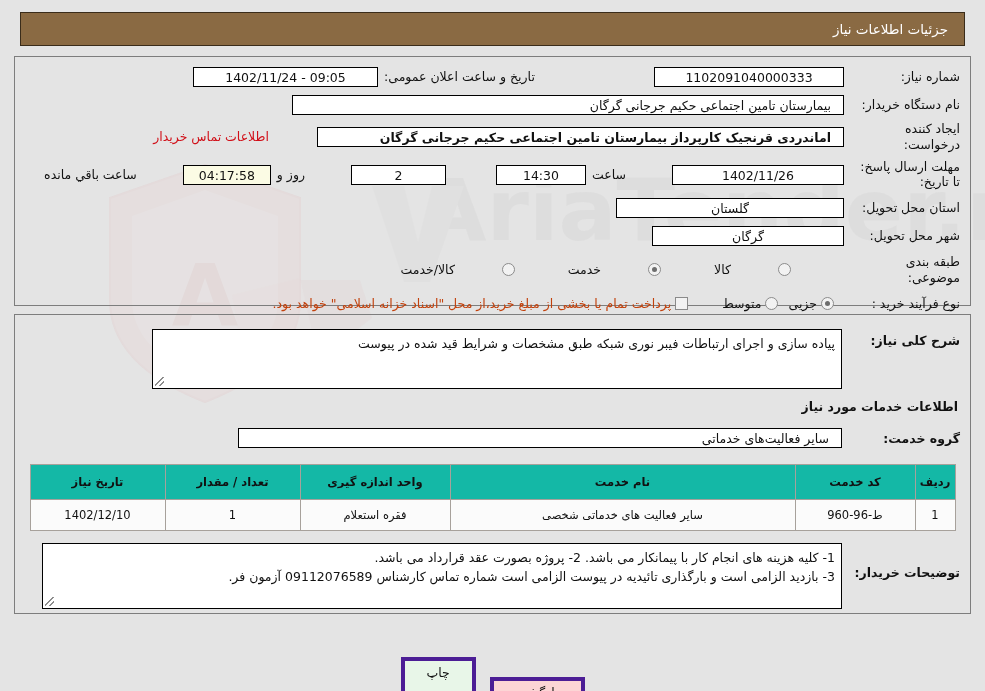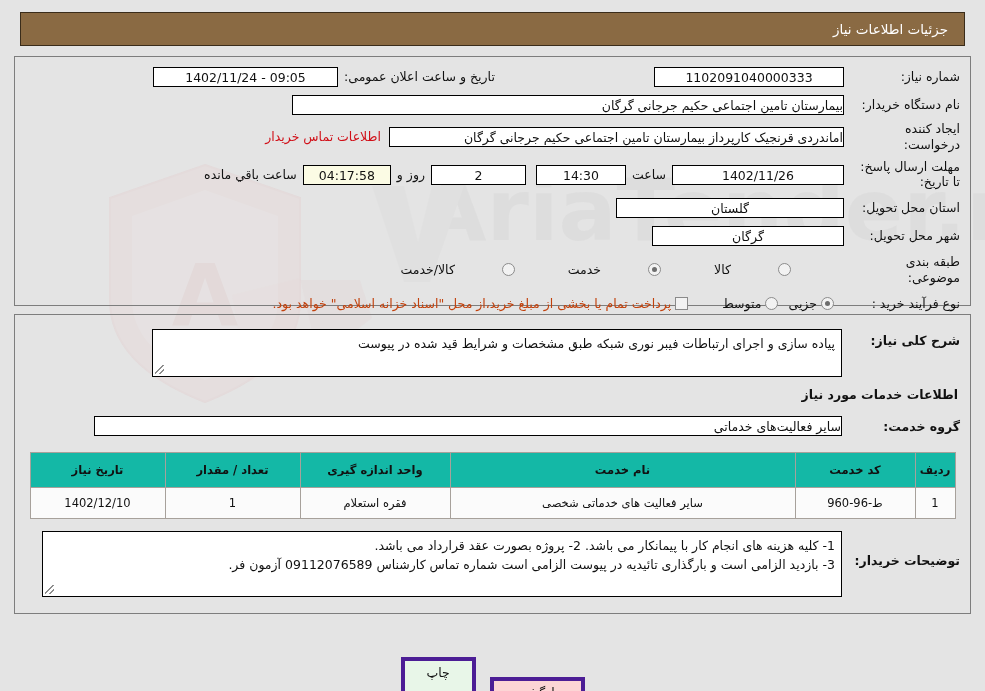--- a/index.html
+++ b/index.html
@@ -45,32 +45,32 @@
   .lbl{
     width:110px;flex:0 0 110px;text-align:right;
     font-size:12.5px;color:#111;padding-left:6px;
     line-height:1.25;
   }
   .lbl.two{line-height:1.15;}
   .fld{
     background:#ffffff;border:1px solid #000;
     height:20px;line-height:20px;
     font-size:12.5px;color:#111;
-    padding:0 0;box-sizing:border-box;
-    text-align:center;white-space:nowrap;overflow:hidden;
+    padding:0 12px;box-sizing:border-box;
+    text-align:center;white-space:nowrap;overflow:hidden;margin-left:40px;
   }
   .fld.rt{text-align:right;}
   .fld.hl{background:#fbfbe4;}
   .gap{width:10px;flex:0 0 10px;}
   .inline-lbl{font-size:12.5px;color:#111;padding:0 6px;white-space:nowrap;}
   .link{color:#d10f18;font-size:12.5px;padding:0 8px;cursor:pointer;white-space:nowrap;}
   
   .w-need{width:190px;}
   .w-org{width:552px;}
-  .w-creator{width:455px;}
+  .w-creator{width:527px;font-weight:bold;}
   .w-date{width:172px;}
   .w-hour{width:90px;}
   .w-days{width:95px;}
   .w-count{width:88px;}
   .w-prov{width:228px;}
   .w-city{width:192px;}
   .w-pub{width:185px;}
   
   .radio{
     width:13px;height:13px;border-radius:50%;
@@ -218,28 +218,28 @@
       <span style="width:24px;flex:0 0 24px;"></span>
       <span class="chk"></span>
       <span class="note-txt">پرداخت تمام یا بخشی از مبلغ خرید،از محل "اسناد خزانه اسلامی" خواهد بود.</span>
     </div>
   </div>
 
   <div class="panel mid">
 
     <div style="display:flex;align-items:flex-start;margin-top:4px;">
       <span class="boldlbl" style="width:112px;flex:0 0 112px;text-align:right;padding-left:6px;padding-top:4px;">شرح کلی نیاز:</span>
-      <div class="ta" style="width:690px;height:48px;">پیاده سازی و اجرای ارتباطات فیبر نوری شبکه طبق مشخصات و شرایط قید شده در پیوست</div>
+      <div class="ta" style="width:690px;height:60px;">پیاده سازی و اجرای ارتباطات فیبر نوری شبکه طبق مشخصات و شرایط قید شده در پیوست</div>
     </div>
 
     <div class="section-head">اطلاعات خدمات مورد نیاز</div>
 
     <div style="display:flex;align-items:center;margin:14px 0 16px 0;">
       <span class="boldlbl" style="width:112px;flex:0 0 112px;text-align:right;padding-left:6px;">گروه خدمت:</span>
-      <span class="fld rt" style="width:748px;">سایر فعالیت‌های خدماتی</span>
+      <span class="fld rt" style="width:604px;">سایر فعالیت‌های خدماتی</span>
     </div>
 
     <table class="items">
       <colgroup>
         <col style="width:40px">
           <col style="width:120px">
           <col style="width:345px">
         <col style="width:150px">
           <col style="width:135px">
           <col style="width:135px">

